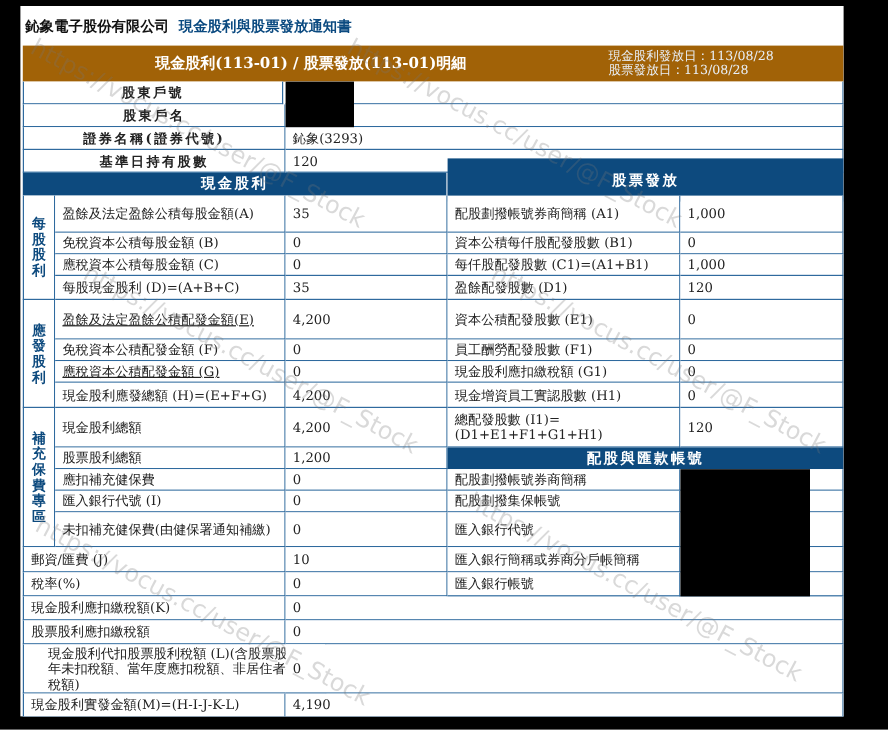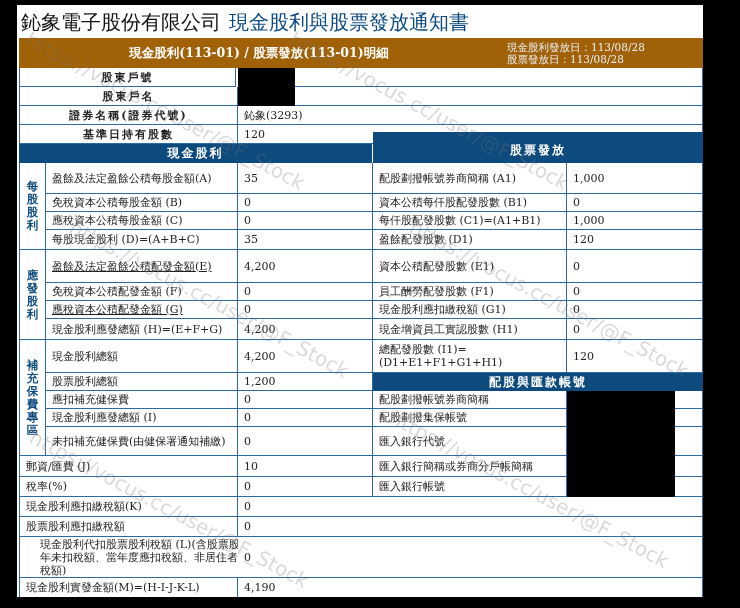--- a/index.html
+++ b/index.html
@@ -1,19 +1,19 @@
 <!DOCTYPE html>
 <html><head>
 <meta charset="utf-8">
 <style>
   html, body { margin:0; padding:0; }
   body { width:740px; height:608px; background:#000; position:relative; overflow:hidden;
          font-family:"DejaVu Serif","Liberation Serif",serif; color:#222; }
   .page { position:absolute; left:17px; top:5px; width:686px; height:592px; background:#fff; overflow:hidden; }
-  .title { position:absolute; left:4px; top:4px; height:26px; line-height:26px; font-size:20px; font-weight:normal; white-space:nowrap; }
+  .title { position:absolute; left:4px; top:4px; height:26px; line-height:26px; font-size:12px; font-weight:bold; white-space:nowrap; }
   .title .company { color:#111; }
   .title .doc { color:#0b4a80; margin-left:8px; }
   .hdr { position:absolute; left:2px; top:33px; width:684px; height:30px; background:#a16207; color:#fff; }
   .hdr .center { position:absolute; left:0; width:480px; top:0; height:30px; line-height:30px; text-align:center; font-size:12.5px; font-weight:bold; }
   .hdr .dates { position:absolute; left:488px; top:3px; font-size:10.5px; line-height:12px; color:#e8eef5; }
   .cell { position:absolute; box-sizing:border-box; border-right:1.5px solid #2f6a9e; border-bottom:1.5px solid #2f6a9e;
           font-size:11px; line-height:13px; padding:0 6px; display:flex; align-items:center; overflow:hidden; background:#fff; }
   .lbl-c { justify-content:center; font-weight:bold; letter-spacing:2px; }
   .grp { justify-content:center; color:#0d4a7e; font-weight:bold; font-size:11.5px; line-height:13px; text-align:center; padding:0; }
   .grp span { display:block; width:12px; white-space:normal; word-break:break-all; }
@@ -80,21 +80,21 @@
   <div class="cell" style="left:221px;top:296px;width:135px;height:18px;">0</div>
   <div class="cell" style="left:29px;top:314px;width:192px;height:21px;">現金股利應發總額 (H)=(E+F+G)</div>
   <div class="cell" style="left:221px;top:314px;width:135px;height:21px;">4,200</div>
 
   <div class="cell" style="left:29px;top:335px;width:192px;height:33px;">現金股利總額</div>
   <div class="cell" style="left:221px;top:335px;width:135px;height:33px;">4,200</div>
   <div class="cell" style="left:29px;top:368px;width:192px;height:18px;">股票股利總額</div>
   <div class="cell" style="left:221px;top:368px;width:135px;height:18px;">1,200</div>
   <div class="cell" style="left:29px;top:386px;width:192px;height:18px;">應扣補充健保費</div>
   <div class="cell" style="left:221px;top:386px;width:135px;height:18px;">0</div>
-  <div class="cell" style="left:29px;top:404px;width:192px;height:18px;">現金股利應發總額 (I)</div>
+  <div class="cell" style="left:29px;top:404px;width:192px;height:18px;">匯入銀行代號 (I)</div>
   <div class="cell" style="left:221px;top:404px;width:135px;height:18px;">0</div>
   <div class="cell" style="left:29px;top:422px;width:192px;height:29px;">未扣補充健保費(由健保署通知補繳)</div>
   <div class="cell" style="left:221px;top:422px;width:135px;height:29px;">0</div>
 
   <div class="cell left-edge" style="left:2px;top:451px;width:219px;height:21px;">郵資/匯費 (J)</div>
   <div class="cell" style="left:221px;top:451px;width:135px;height:21px;">10</div>
   <div class="cell left-edge" style="left:2px;top:472px;width:219px;height:20px;">稅率(%)</div>
   <div class="cell" style="left:221px;top:472px;width:135px;height:20px;">0</div>
   <div class="cell left-edge" style="left:2px;top:492px;width:219px;height:20px;">現金股利應扣繳稅額(K)</div>
   <div class="cell" style="left:221px;top:492px;width:465px;height:20px;">0</div>

